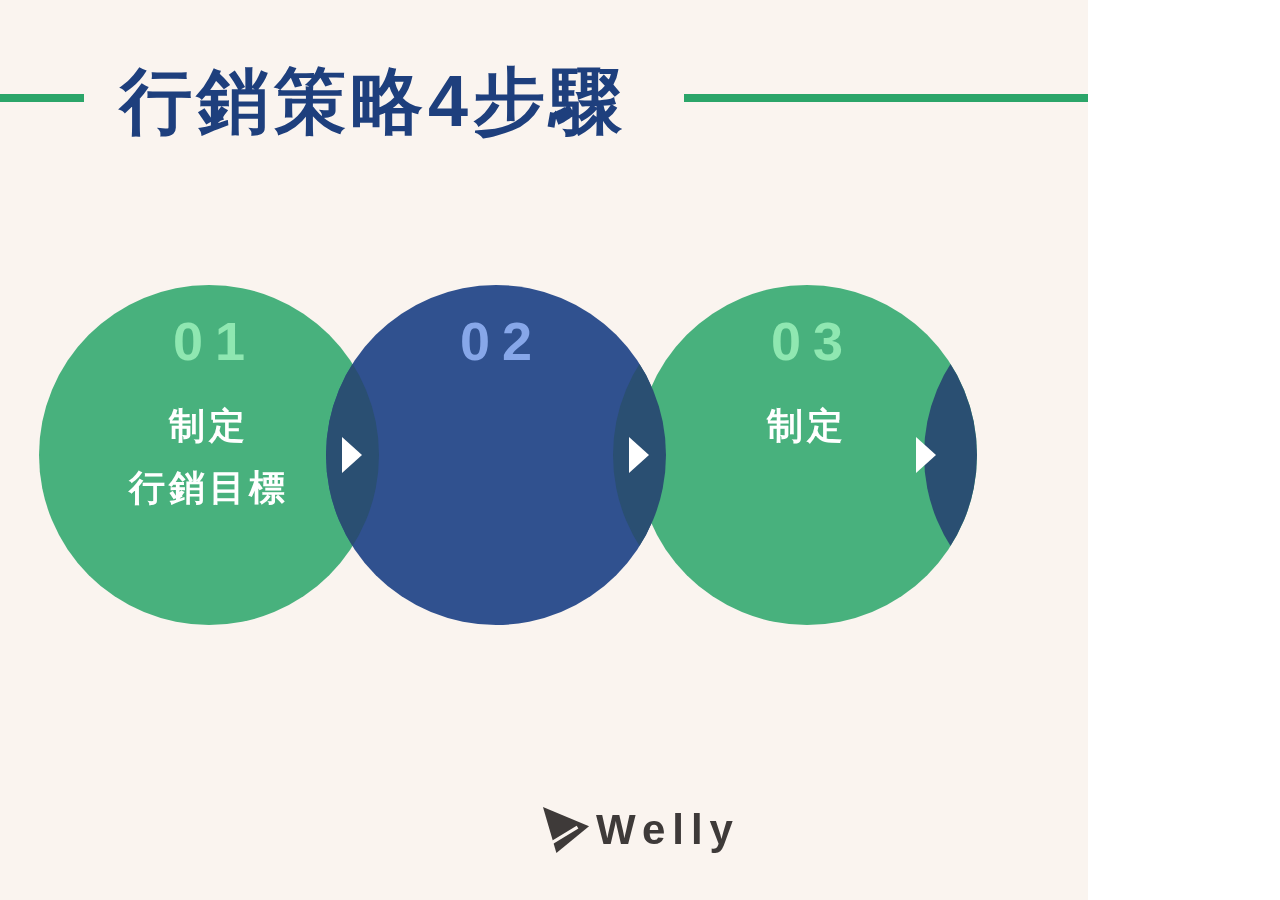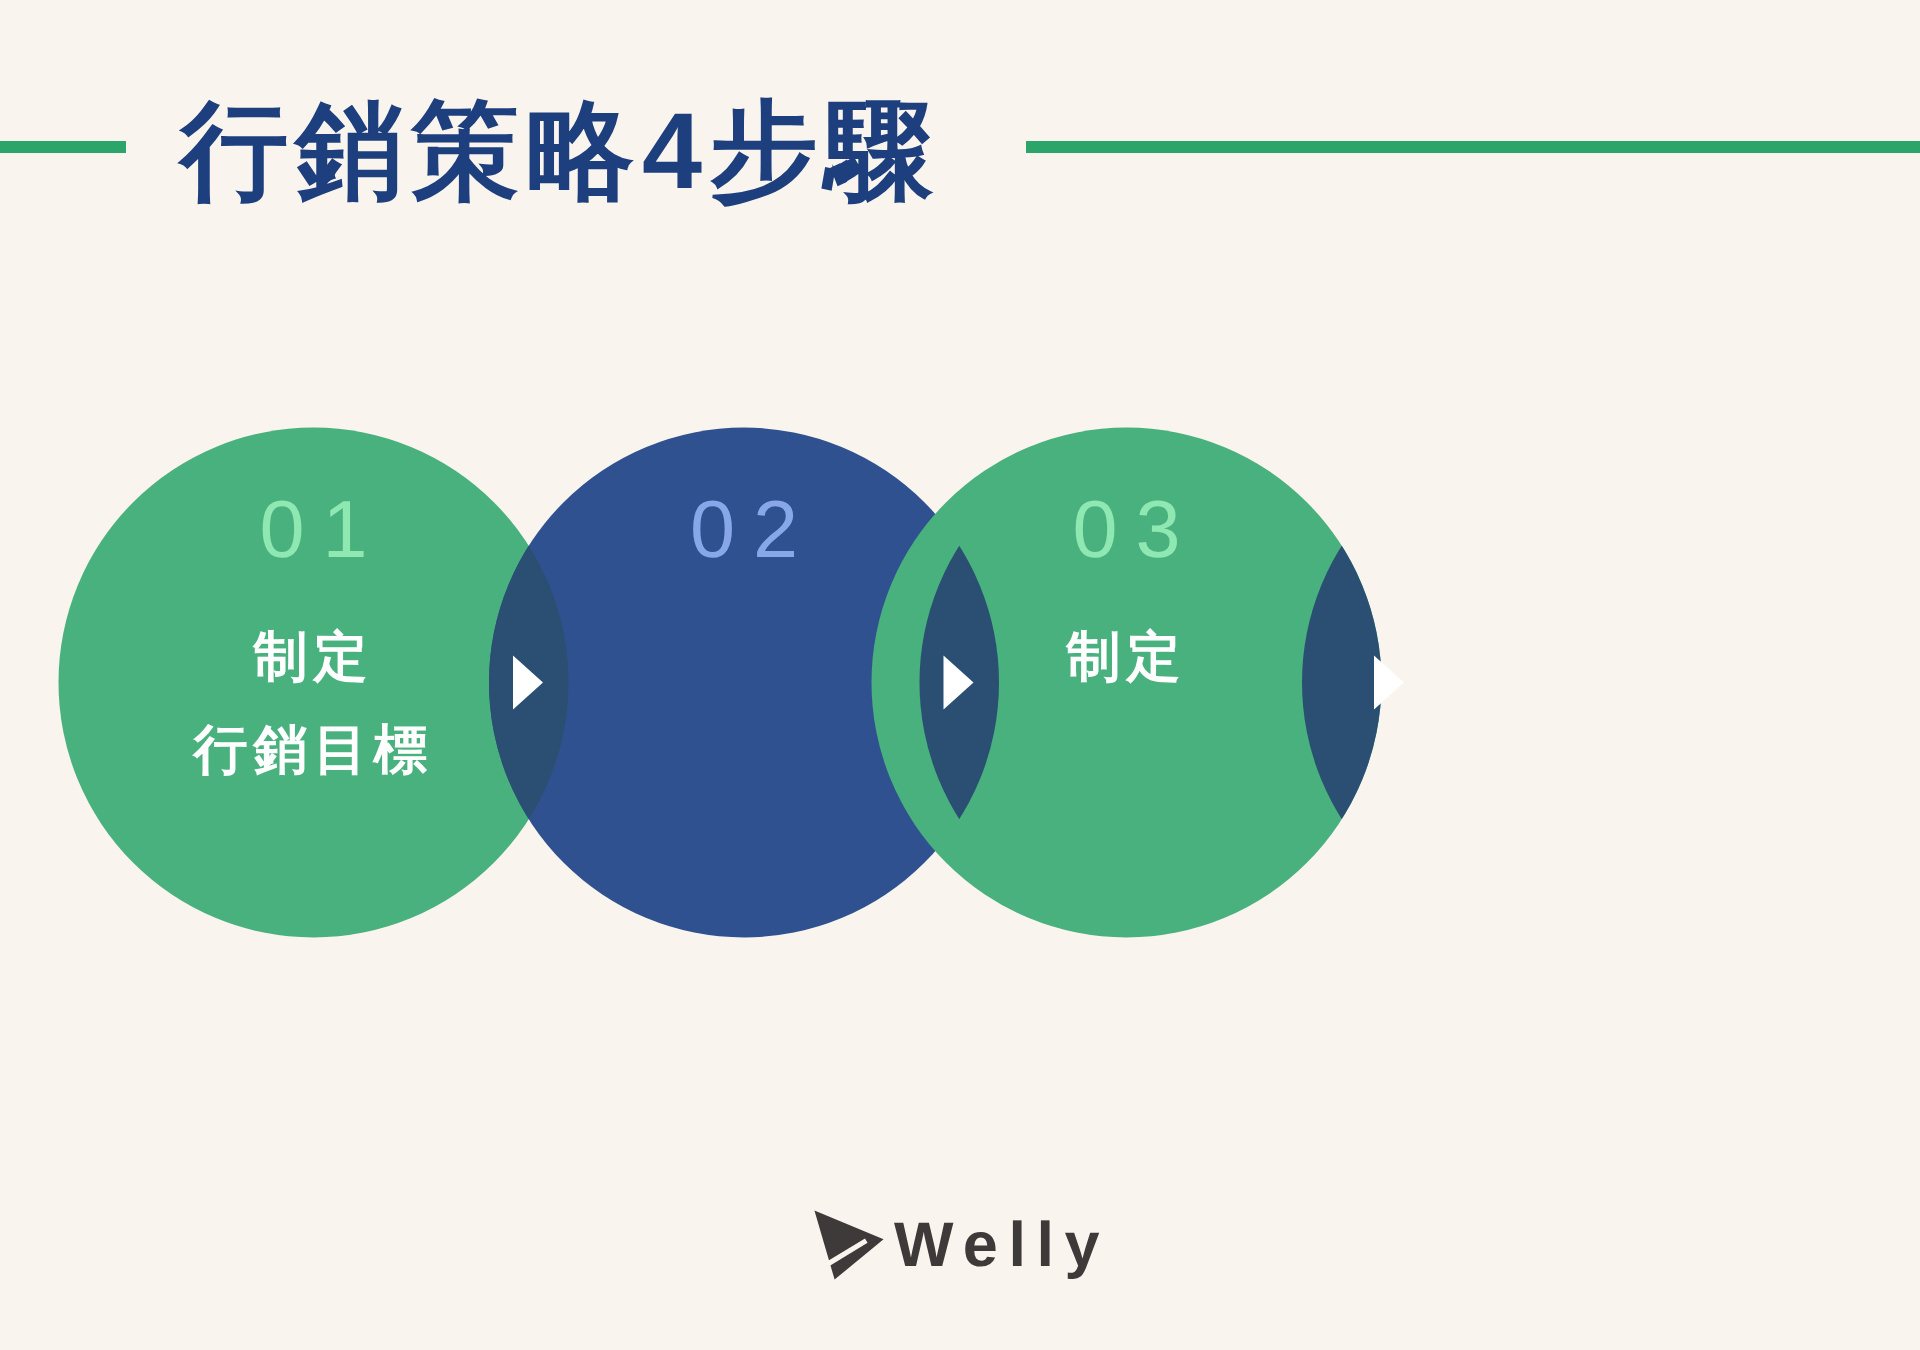--- a/index.html
+++ b/index.html
@@ -1,21 +1,21 @@
 <!DOCTYPE html>
 <html><head>
 <meta charset="utf-8">
 <style>
   * { margin: 0; padding: 0; box-sizing: border-box; }
   html, body { width: 1280px; height: 900px; }
   body { font-family: "Liberation Sans", sans-serif; }
 
   .canvas {
     position: relative;
-    width: 1280px;
+    width: 1088px;
     height: 900px;
     background: #FAF4EF;
     overflow: hidden;
   }
 
   
   .hline {
     position: absolute;
     top: 94px;
     height: 8px;
@@ -46,28 +46,28 @@
     z-index: 1;
     display: flex;
     flex-direction: column;
     align-items: center;
     text-align: center;
   }
   .circle.green { background: #48B17D; }
   .circle.blue  { background: #30518F; justify-content: space-between; }
   .pos1 { left: 39px; }
   .pos2 { left: 326px; }
-  .pos3 { left: 581px; }
+  .pos3 { left: 637px; }
   .pos4 { left: 900px; }
 
   .step-number {
-    margin-top: 42px;
+    margin-top: 30px;
     font-size: 54px;
     line-height: 52px;
-    font-weight: 400;
+    font-weight: 700;
     letter-spacing: 12px;
     text-indent: 12px; 
   }
   .circle.green .step-number { color: #8FE7B1; }
   .circle.blue  .step-number { color: #87A7E9; }
 
   .step-lines { margin-top: 28px; }
   .step-line {
     font-size: 36px;
     line-height: 62px;

